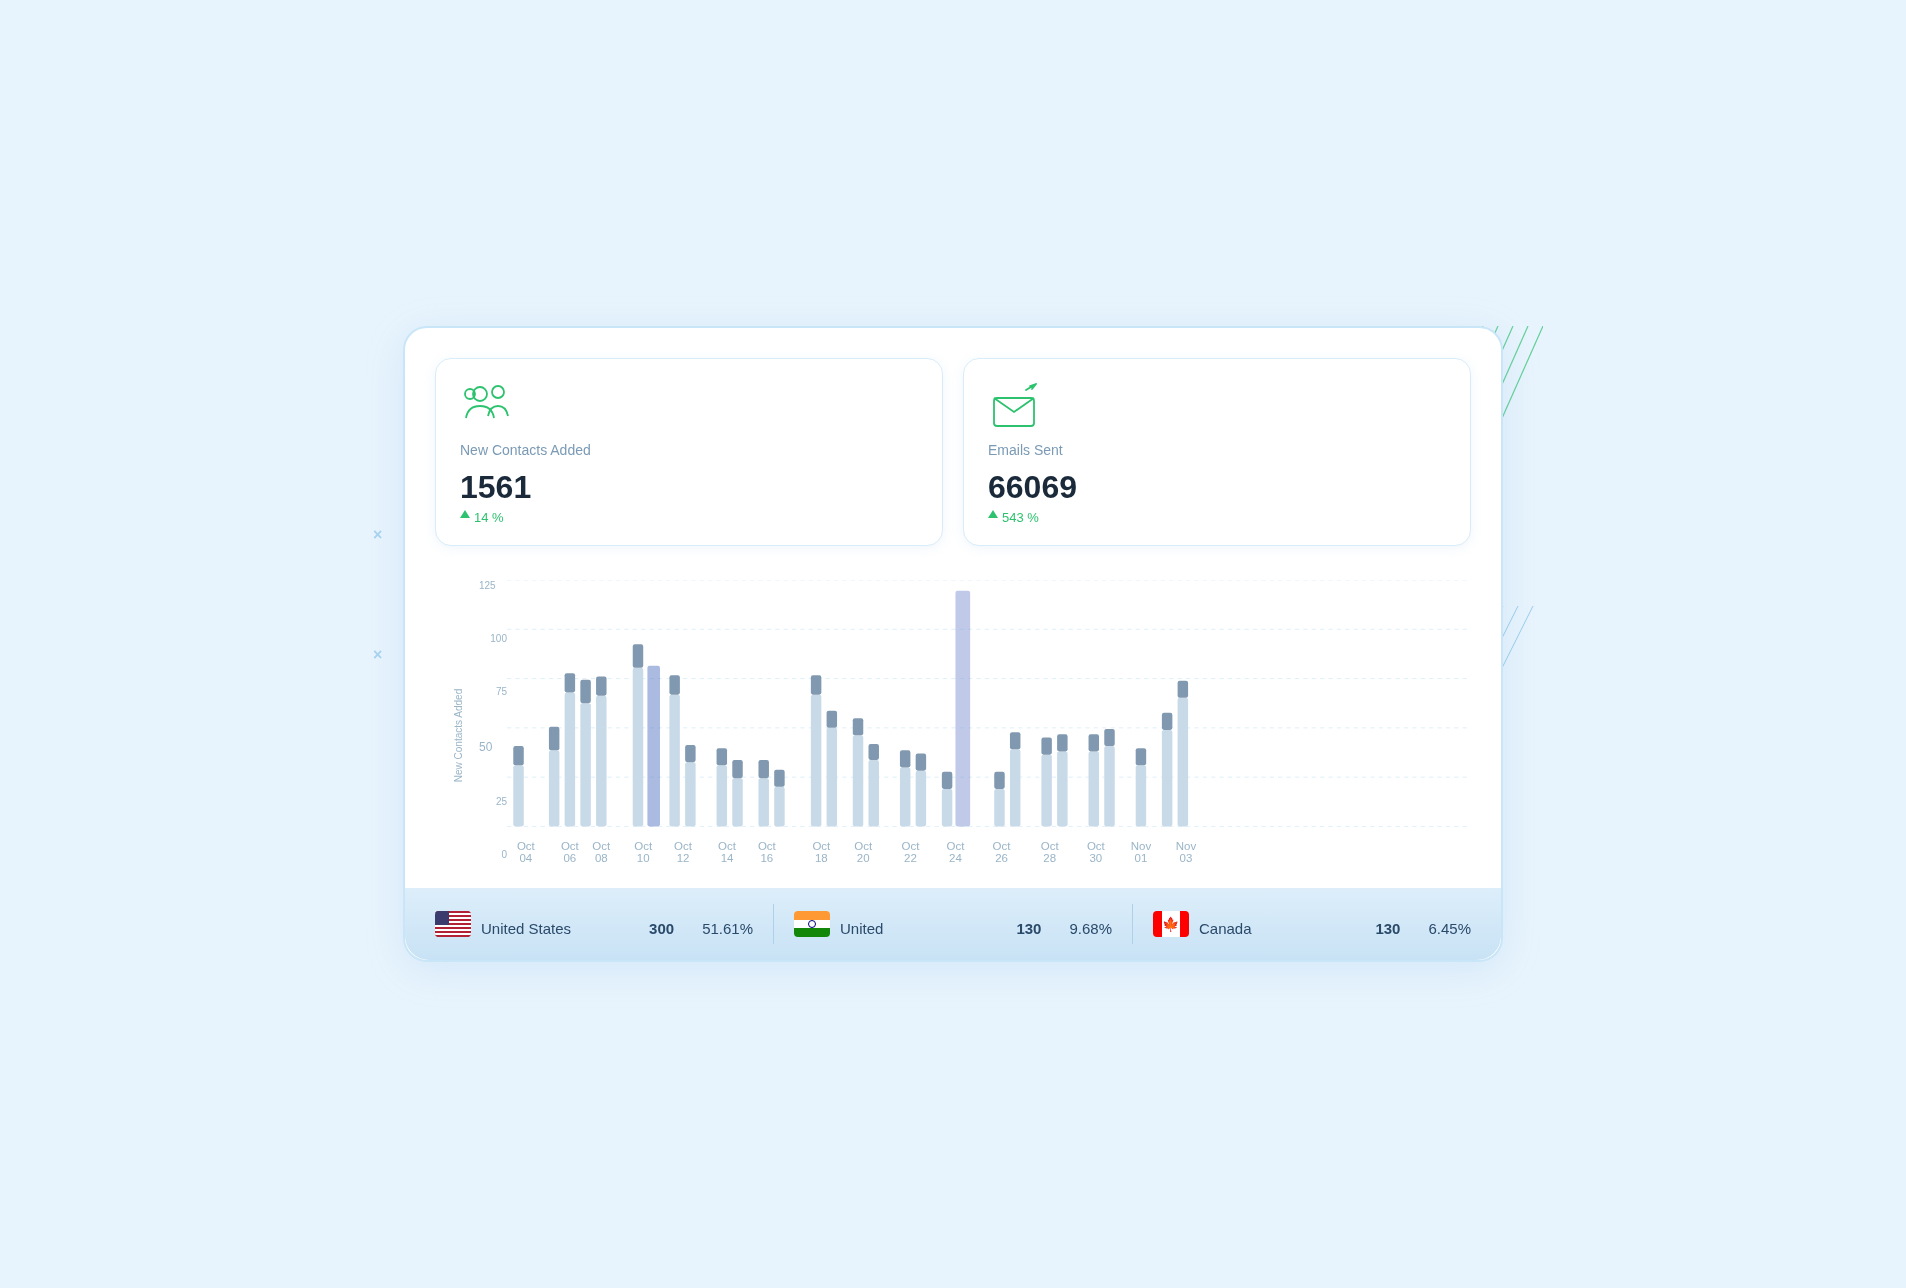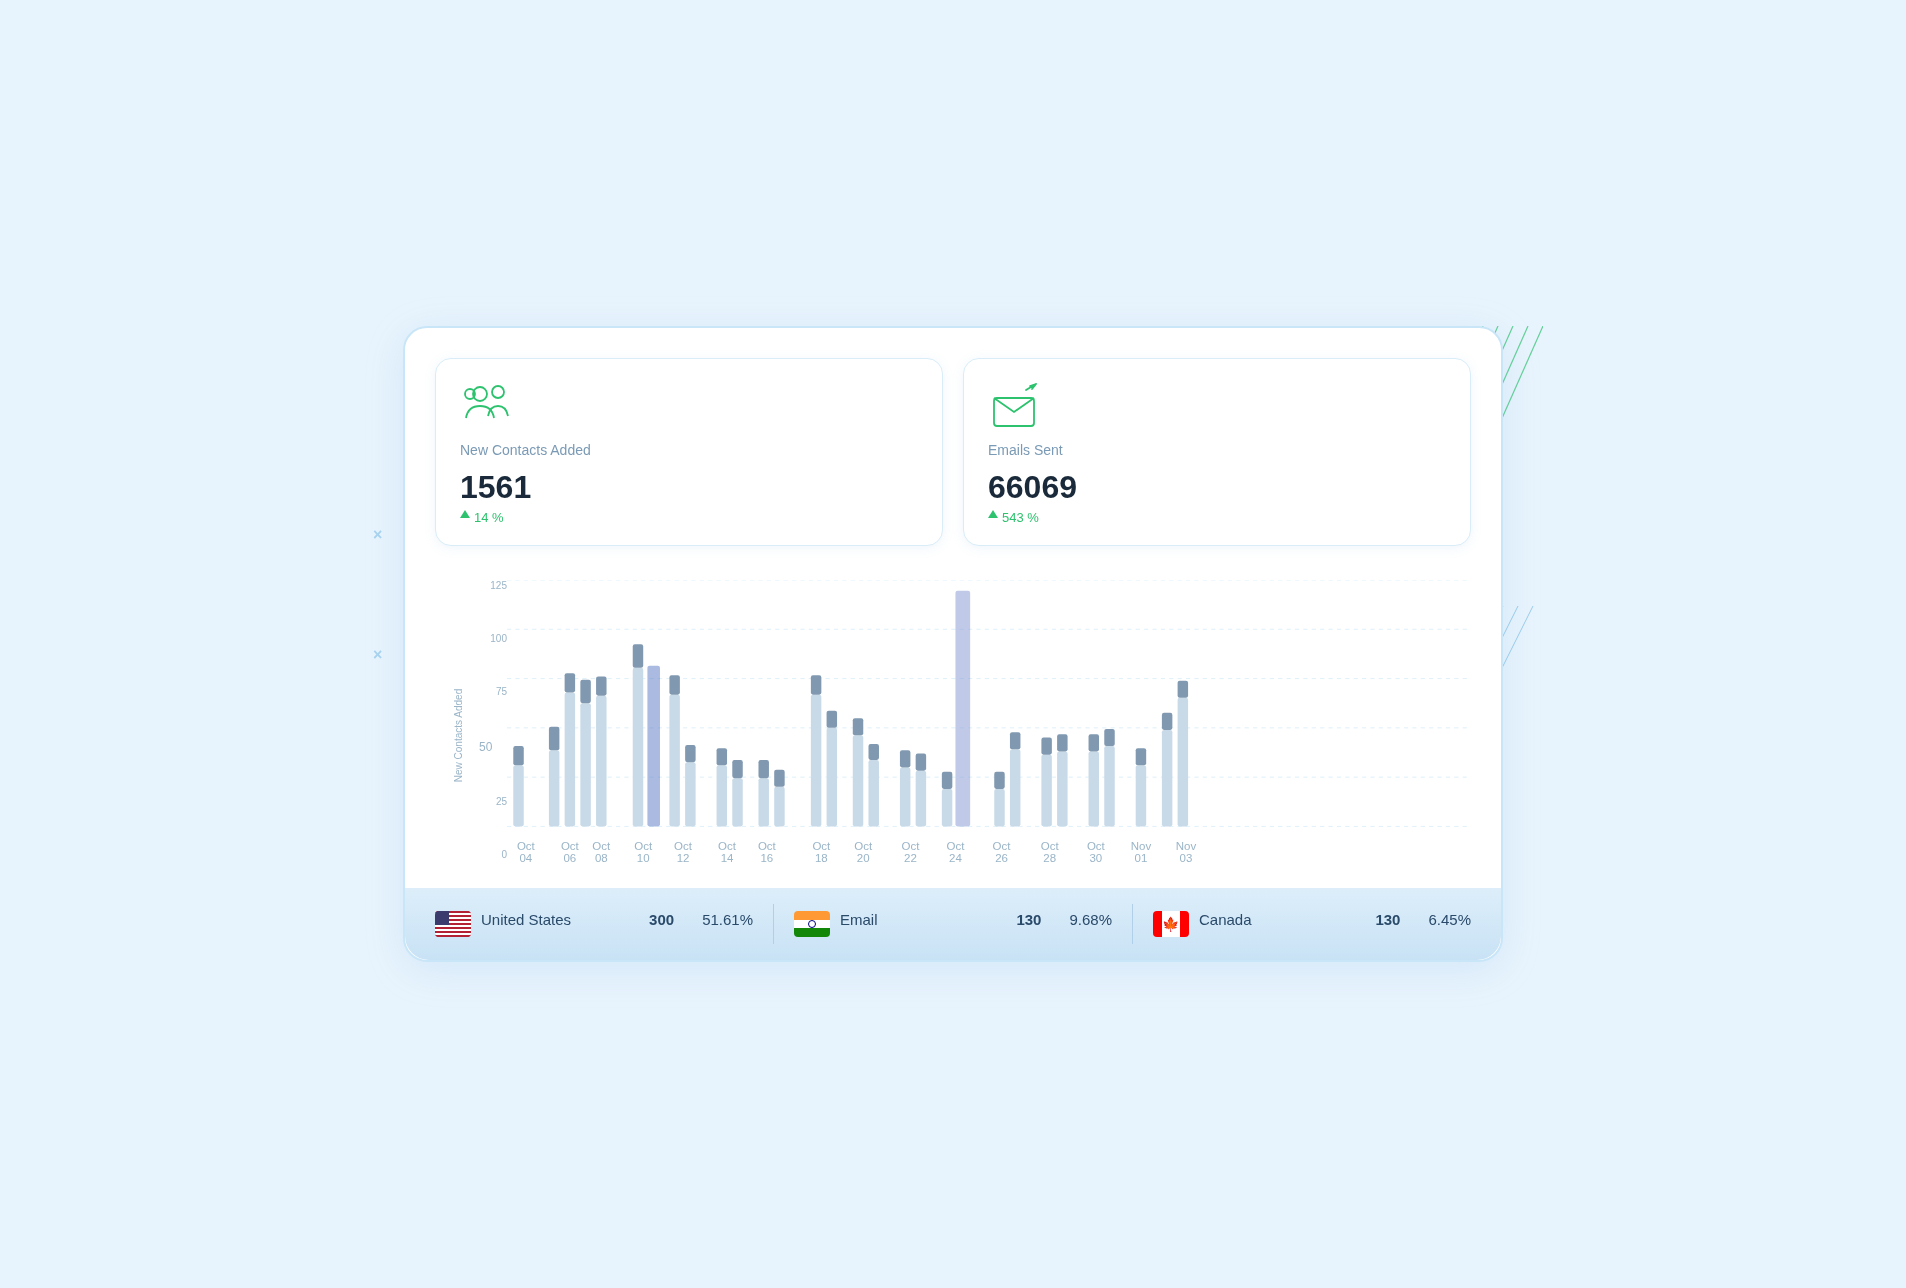--- a/index.html
+++ b/index.html
@@ -132,21 +132,21 @@
       margin: 0 -30px;
       padding: 16px 30px;
       display: flex;
       align-items: center;
       gap: 0;
       margin-top: 8px;
     }
 
     .country-item {
       display: flex;
-      align-items: flex-start;
+      align-items: flex-end;
       gap: 10px;
       flex: 1;
     }
 
     .country-divider {
       width: 1px;
       height: 40px;
       background: #b0cfe8;
       margin: 0 20px;
     }
@@ -308,21 +308,21 @@
         <div style="width:44px; position:relative; display:flex; align-items:center; justify-content:center;">
           <span style="font-size:10px; color:#9ab5c8; transform:rotate(-90deg); white-space:nowrap; display:block; transform-origin:center center; position:absolute; top:50%; left:50%; margin-left:-45px; margin-top:0;">New Contacts Added</span>
         </div>
 
         <div style="width:28px; display:flex; flex-direction:column-reverse; justify-content:space-between; padding-bottom:20px;">
           <span style="font-size:10px; color:#9ab5c8; text-align:right;">0</span>
           <span style="font-size:10px; color:#9ab5c8; text-align:right;">25</span>
           <span style="font-size:12px; color:#9ab5c8; text-align:left;">50</span>
           <span style="font-size:10px; color:#9ab5c8; text-align:right;">75</span>
           <span style="font-size:10px; color:#9ab5c8; text-align:right;">100</span>
-          <span style="font-size:10px; color:#9ab5c8; text-align:right;">125</span>
+          <span style="font-size:10px; color:#9ab5c8; ">125</span>
         </div>
 
         <div style="flex:1; position:relative;">
           
           <svg width="100%" height="100%" viewBox="0 0 920 280" preserveAspectRatio="none">
 
             <line x1="0" y1="0" x2="920" y2="0" stroke="#d8edf8" stroke-dasharray="4,4" stroke-width="0.8"></line>
             <line x1="0" y1="46" x2="920" y2="46" stroke="#d8edf8" stroke-dasharray="4,4" stroke-width="0.8"></line>
             <line x1="0" y1="92" x2="920" y2="92" stroke="#d8edf8" stroke-dasharray="4,4" stroke-width="0.8"></line>
             <line x1="0" y1="138" x2="920" y2="138" stroke="#d8edf8" stroke-dasharray="4,4" stroke-width="0.8"></line>
@@ -485,21 +485,21 @@
       <div class="country-divider"></div>
 
       <div class="country-item">
         <div class="flag flag-in">
           <div class="flag-in-top"></div>
           <div class="flag-in-mid">
             <div class="flag-in-chakra"></div>
           </div>
           <div class="flag-in-bot"></div>
         </div>
-        <span class="country-name">Email</span>
+        <span class="country-name">United</span>
         <span class="country-count">130</span>
         <span class="country-pct">9.68%</span>
       </div>
 
       <div class="country-divider"></div>
 
       <div class="country-item">
         <div class="flag flag-ca">
           <div class="flag-ca-left"></div>
           <div class="flag-ca-mid">

